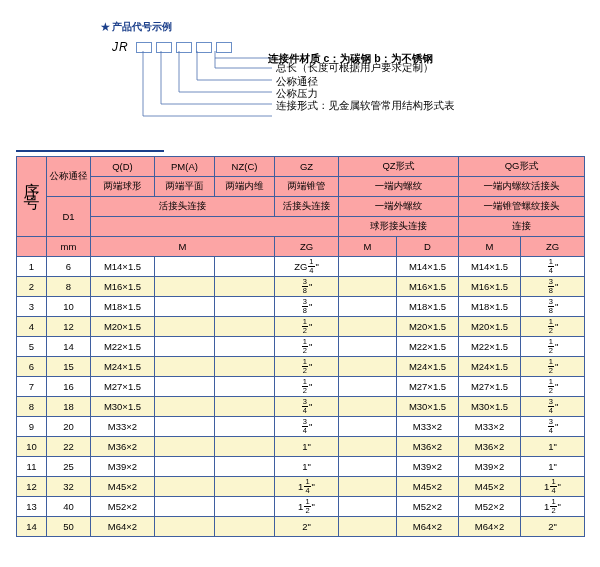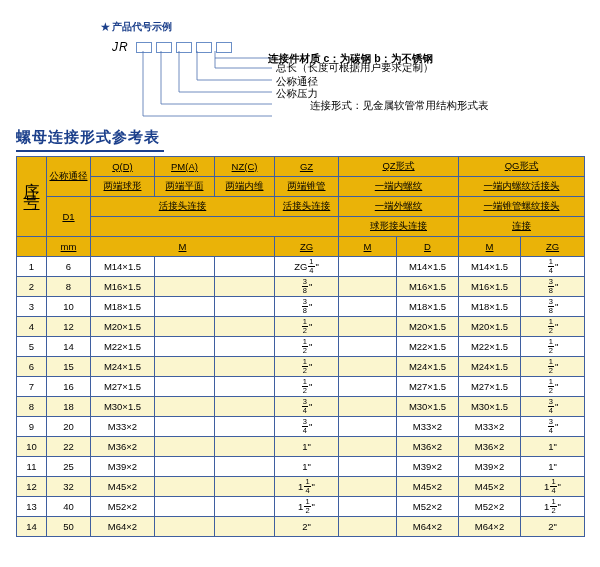--- a/index.html
+++ b/index.html
@@ -117,22 +117,21 @@
   table.main td, table.main th {
     border: 1px solid #3f5f9f;
     text-align: center;
     vertical-align: middle;
     padding: 0;
     height: 19px;
     color: #000;
     font-weight: normal;
   }
   .hdr-blue {
-    background: #eab308;
-    text-decoration: underline;
+    background: #fca5a5;
   }
   .row-white { background: #ffffff; }
   .row-yellow { background: #fbf6cf; }
 
   .seq-cell {
     line-height: 11px;
     font-size: 16px;
   }
   .frac {
     display: inline-block;
@@ -199,24 +198,23 @@
         <line x1="215" y1="58" x2="215" y2="58"></line>
         <line x1="215" y1="68" x2="272" y2="68"></line>
         <line x1="215" y1="58" x2="215" y2="68"></line>
       </g>
     </svg>
 
     <div class="legend-item" style="left:268px; top:52px;font-weight:bold;">连接件材质  c：为碳钢  b：为不锈钢</div>
     <div class="legend-item" style="left:276px; top:61px;">总长（长度可根据用户要求定制）</div>
     <div class="legend-item" style="left:276px; top:75px;">公称通径</div>
     <div class="legend-item" style="left:276px; top:87px;">公称压力</div>
-    <div class="legend-item" style="left:276px; top:99px;margin-left:34px;">连接形式：见金属软管常用结构形式表</div>
+    <div class="legend-item" style="left:276px; top:99px;">连接形式：见金属软管常用结构形式表</div>
   </div>
 
-  <div class="section-heading">螺母连接形式参考表</div>
   <div class="heading-underline"></div>
 
   <div class="tbl-wrap">
     <table class="main">
       <colgroup>
         <col style="width:30px">
         <col style="width:44px">
         <col style="width:64px">
         <col style="width:60px">
         <col style="width:60px">

